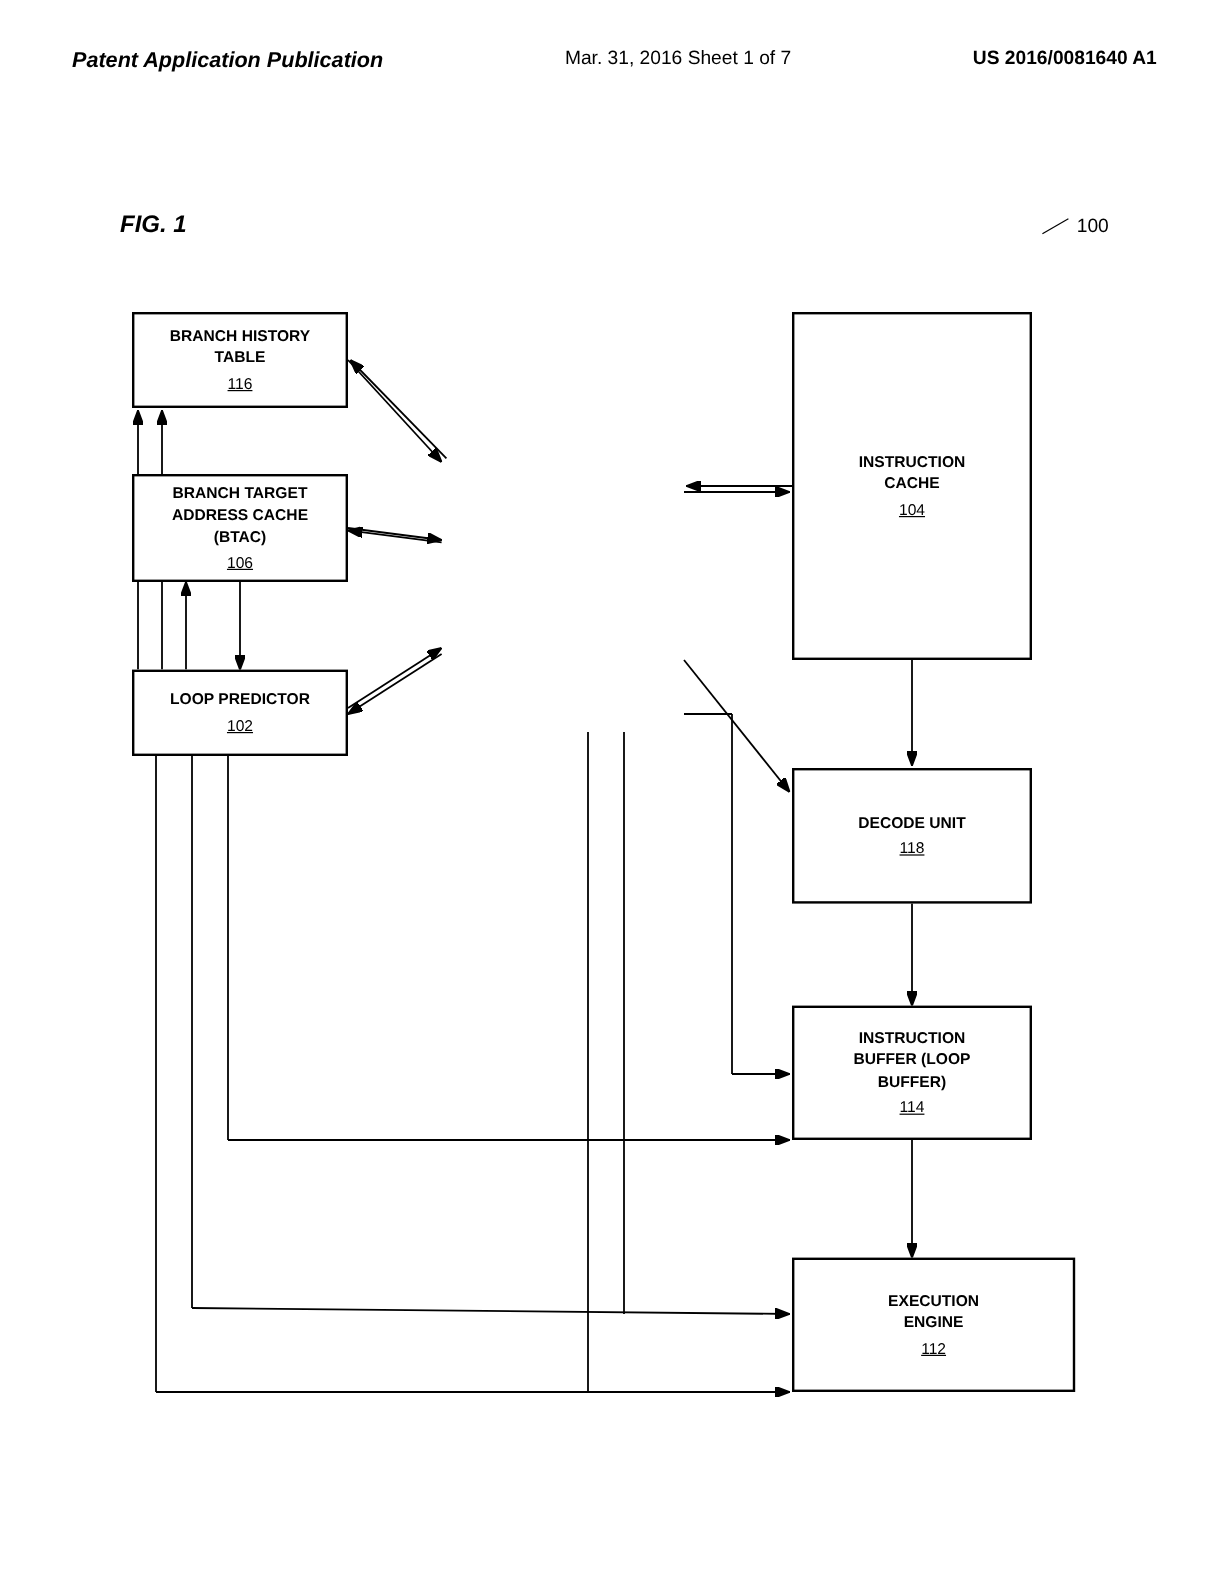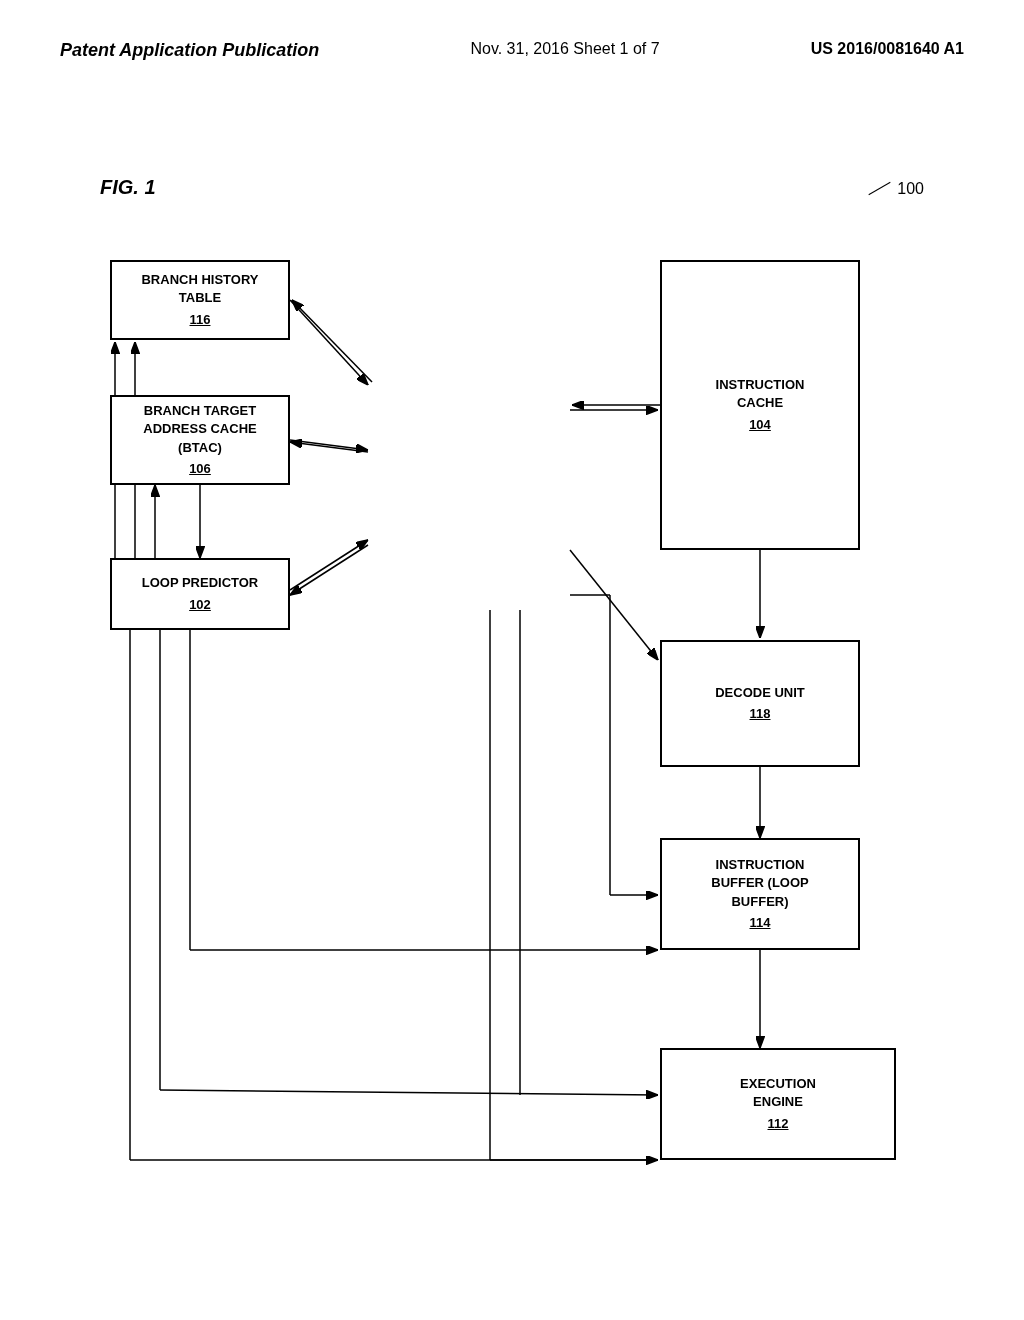--- a/index.html
+++ b/index.html
@@ -67,21 +67,21 @@
       align-items: center;
       justify-content: center;
       text-align: center;
       font-size: 13px;
       font-weight: bold;
       line-height: 1.4;
       padding: 13px;
     }
     .box .ref {
       text-decoration: underline;
-      font-weight: bold;
+      font-weight: normal;
       margin-top: 3px;
       text-align: right;
     }
 
     
     .arrows-svg {
       position: absolute;
       top: 0;
       left: 0;
       width: 100%;
@@ -97,21 +97,21 @@
     .arrows-svg polygon {
       fill: #000;
       stroke: #000;
     }
   </style>
 </head>
 <body>
 
 <div class="header">
   <div style="font-size:18px;font-weight:bold;font-style:italic;">Patent Application Publication</div>
-  <div style="font-size:16px;">Nov. 31, 2016  Sheet 1 of 7</div>
+  <div style="font-size:16px;">Mar. 31, 2016  Sheet 1 of 7</div>
   <div style="font-size:16px;font-weight:bold;">US 2016/0081640 A1</div>
 </div>
 
 <div class="fig-label">FIG. 1</div>
 
 <div class="ref-100">
   <span>100</span>
 </div>
 
 <div class="diagram">
@@ -186,21 +186,21 @@
     <span>LOOP PREDICTOR</span>
     <span class="ref">102</span>
   </div>
 
 
   <div class="box" style="left:600px; top:60px; width:200px; height:290px;">
     <span>INSTRUCTION<br>CACHE</span>
     <span class="ref">104</span>
   </div>
 
-  <div class="box" style="left:600px; top:440px; width:200px; height:127px;">
+  <div class="box" style="left:600px; top:440px; width:200px; height:113px;">
     <span>DECODE UNIT</span>
     <span class="ref">118</span>
   </div>
 
   <div class="box" style="left:600px; top:638px; width:200px; height:112px;">
     <span>INSTRUCTION<br>BUFFER (LOOP<br>BUFFER)</span>
     <span class="ref">114</span>
   </div>
 
   <div class="box" style="left:600px; top:848px; width:236px; height:112px;">

